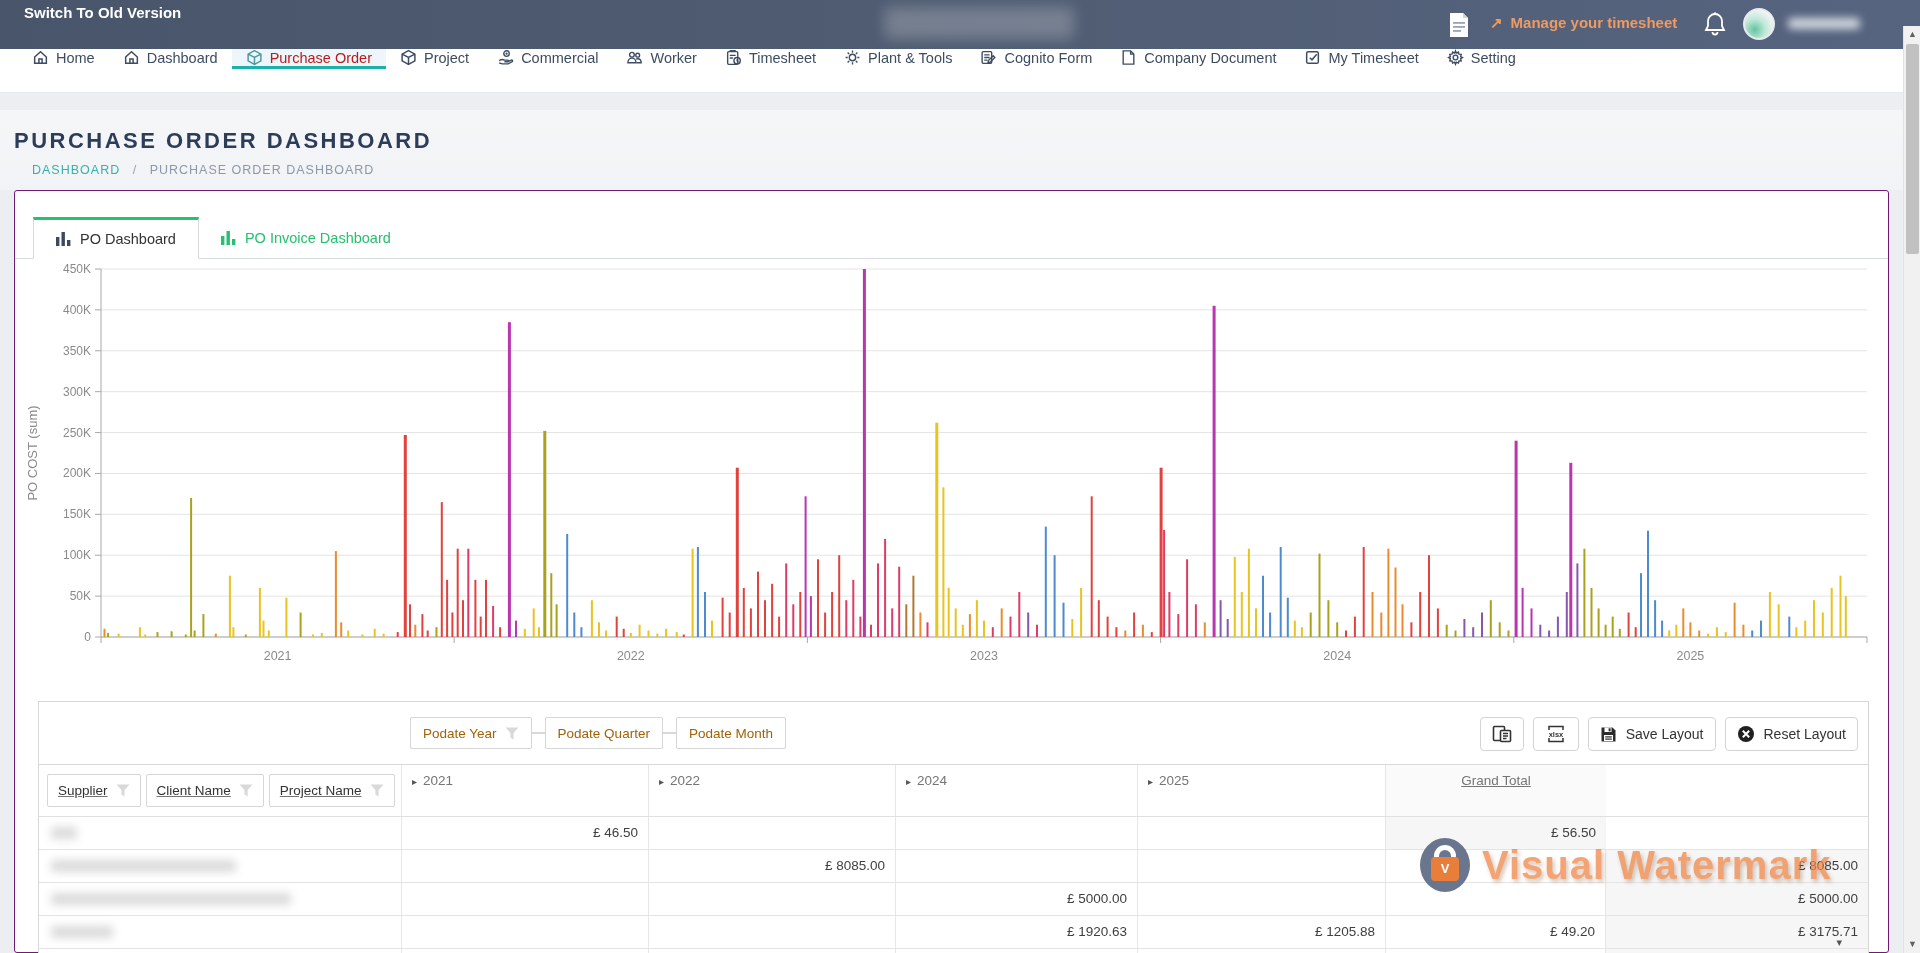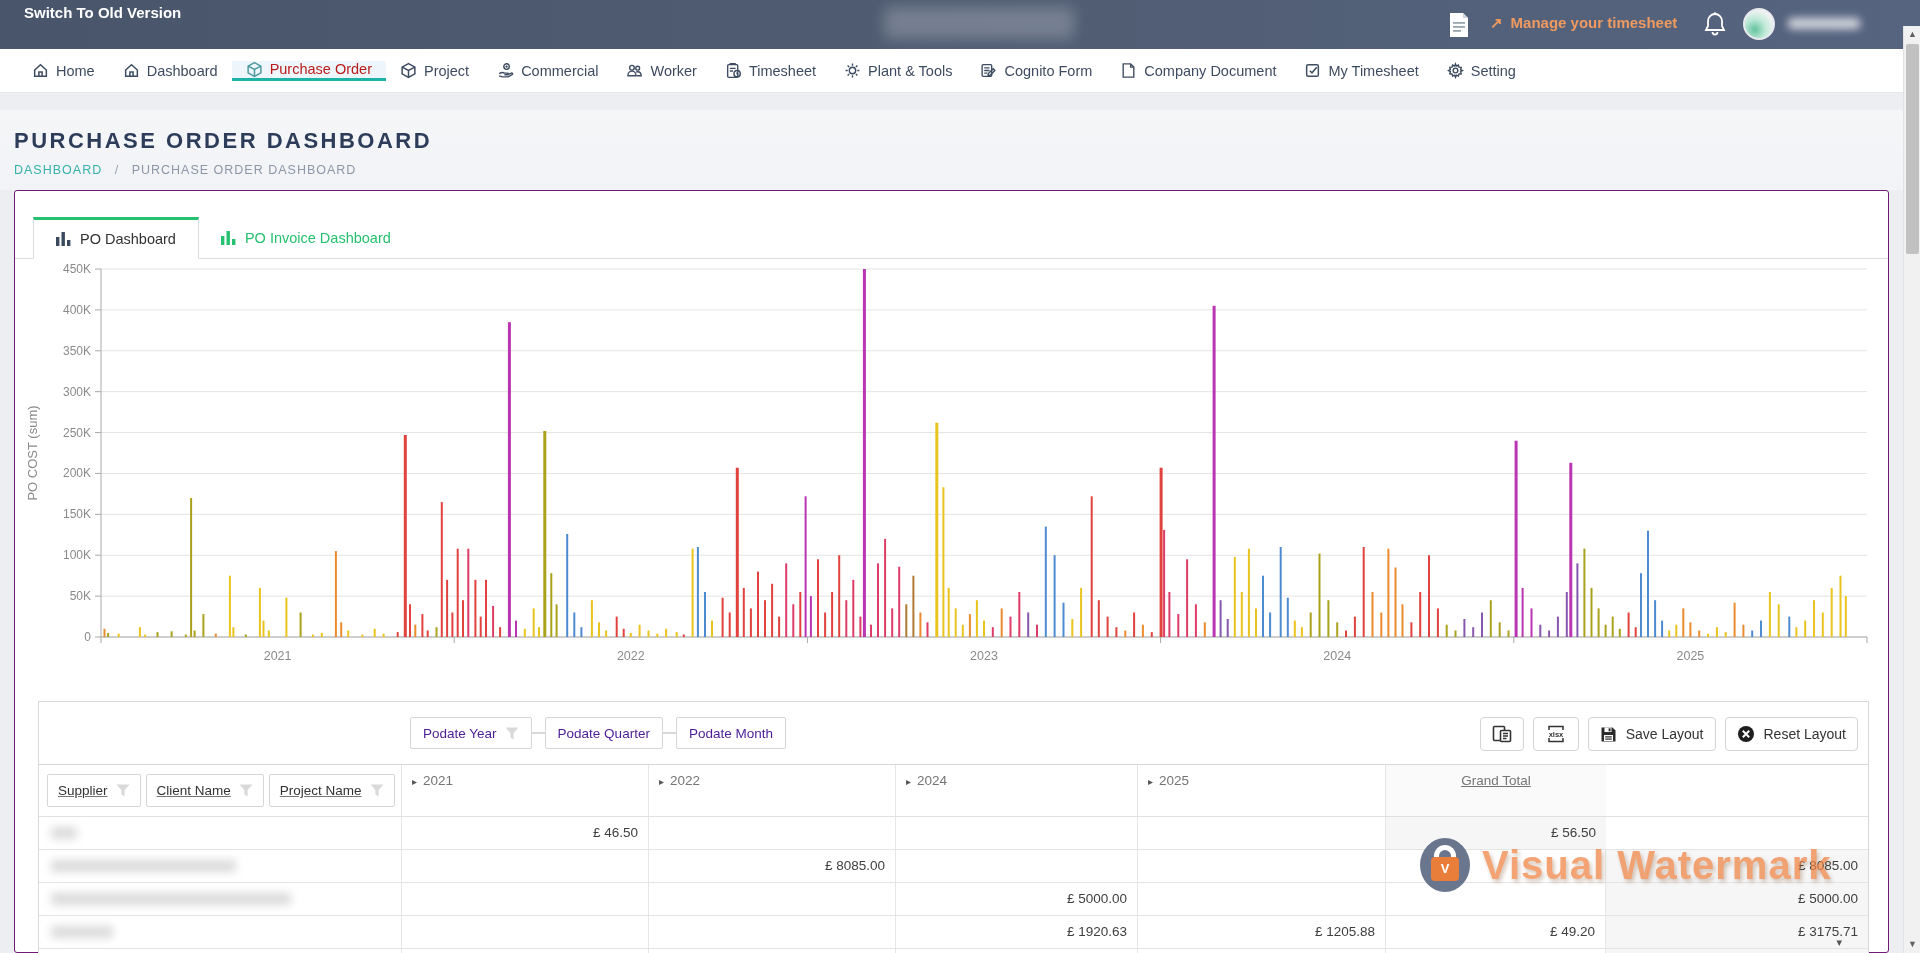--- a/index.html
+++ b/index.html
@@ -16,31 +16,31 @@
   .manage-arrow { margin-right:8px; font-weight:bold; }
   .tb-bell { position:absolute; left:1703px; top:11px; }
   .avatar { position:absolute; left:1743px; top:8px; width:32px; height:32px; border-radius:50%;
     background:radial-gradient(circle at 35% 70%, #64c3a0 0%, #bfe9d8 40%, #f2f3f4 75%);
     border:2px solid #e8eaee; filter:blur(0.6px); }
   .user-blur { position:absolute; left:1788px; top:18px; width:72px; height:11px; border-radius:4px;
     background:rgba(255,255,255,0.75); filter:blur(4px); }
 
   
   .navbar { position:absolute; left:0; top:49px; width:1920px; height:44px; background:#ffffff;
-    border-bottom:1px solid #e6e8ec; display:flex; align-items:center; padding-left:18px; z-index:4; }
+    border-bottom:1px solid #e6e8ec; display:flex; align-items:flex-start; padding-left:18px; z-index:4; }
   .nav-item { display:flex; align-items:center; gap:7px; padding:0 14px; font-size:14.5px; color:#3e4c61; cursor:pointer; white-space:nowrap; }
   .nav-item svg { stroke:#3e4c61; }
   .nav-item.active { background:#eef6fc; color:#b91c1c; border-bottom:3px solid #1cb2a8; }
   .nav-item.active svg { stroke:#4d9aa0; }
 
   
   .pagehead { position:absolute; left:0; top:110px; width:1920px; height:80px;
     background:linear-gradient(180deg,#f4f6f8 0%,#f1f3f6 100%); }
   .page-title { position:absolute; left:14px; top:18px; font-size:22px; font-weight:600; letter-spacing:2.5px; color:#2d3c59; }
-  .breadcrumb { position:absolute; left:14px; top:53px; font-size:12.5px; letter-spacing:1px; }
+  .breadcrumb { position:absolute; left:32px; top:53px; font-size:12.5px; letter-spacing:1px; }
   .bc-link { color:#36b2aa; cursor:pointer; }
   .bc-sep { color:#9aa3b2; margin:0 8px; }
   .bc-current { color:#8d97a8; }
 
   
   .card { position:absolute; left:14px; top:190px; width:1875px; height:763px; background:#fff;
     border:1px solid #701a75; border-radius:3px; }
 
   
   .tabs { position:absolute; left:18px; top:26px; display:flex; }
@@ -51,21 +51,21 @@
 
   
   .chart-wrap { position:absolute; left:6px; top:65px; width:1862px; height:410px; }
   #chart-svg text { font-family:"Liberation Sans", sans-serif; }
 
   
   .pivot { position:absolute; left:23px; top:510px; width:1831px; height:253px; border:1px solid #d8d8d8; background:#fff; }
   .fields-row { position:relative; height:63px; border-bottom:1px solid #d8d8d8; }
   .col-chips { position:absolute; left:371px; top:15px; display:flex; align-items:center; }
   .chip { display:flex; align-items:center; gap:8px; height:32px; padding:0 12px; background:#fff;
-    border:1px solid #d6d6d6; border-radius:2px; font-size:13.5px; color:#4c1d95; cursor:pointer; white-space:nowrap; }
+    border:1px solid #d6d6d6; border-radius:2px; font-size:13.5px; color:#a16207; cursor:pointer; white-space:nowrap; }
   .chip-conn { width:13px; height:2px; background:#d9d9d9; }
   .toolbar { position:absolute; right:10px; top:15px; display:flex; gap:9px; }
   .tool-btn { display:flex; align-items:center; gap:9px; height:34px; padding:0 11px; background:#fff;
     border:1px solid #d4d4d4; border-radius:4px; font-size:14px; color:#333; cursor:pointer; }
 
   .pgrid { display:grid; grid-template-columns:363px 247px 247px 242px 248px 220px 262px; }
   .header-row { height:52px; border-bottom:1px solid #e0e0e0; }
   .hcell { border-right:1px solid #e6e6e6; padding:8px 0 0 10px; font-size:13.5px; color:#757575; }
   .hcell:last-child { border-right:none;text-decoration:underline; }
   .hcell .tri { color:#555; font-size:10px; margin-right:6px; }

